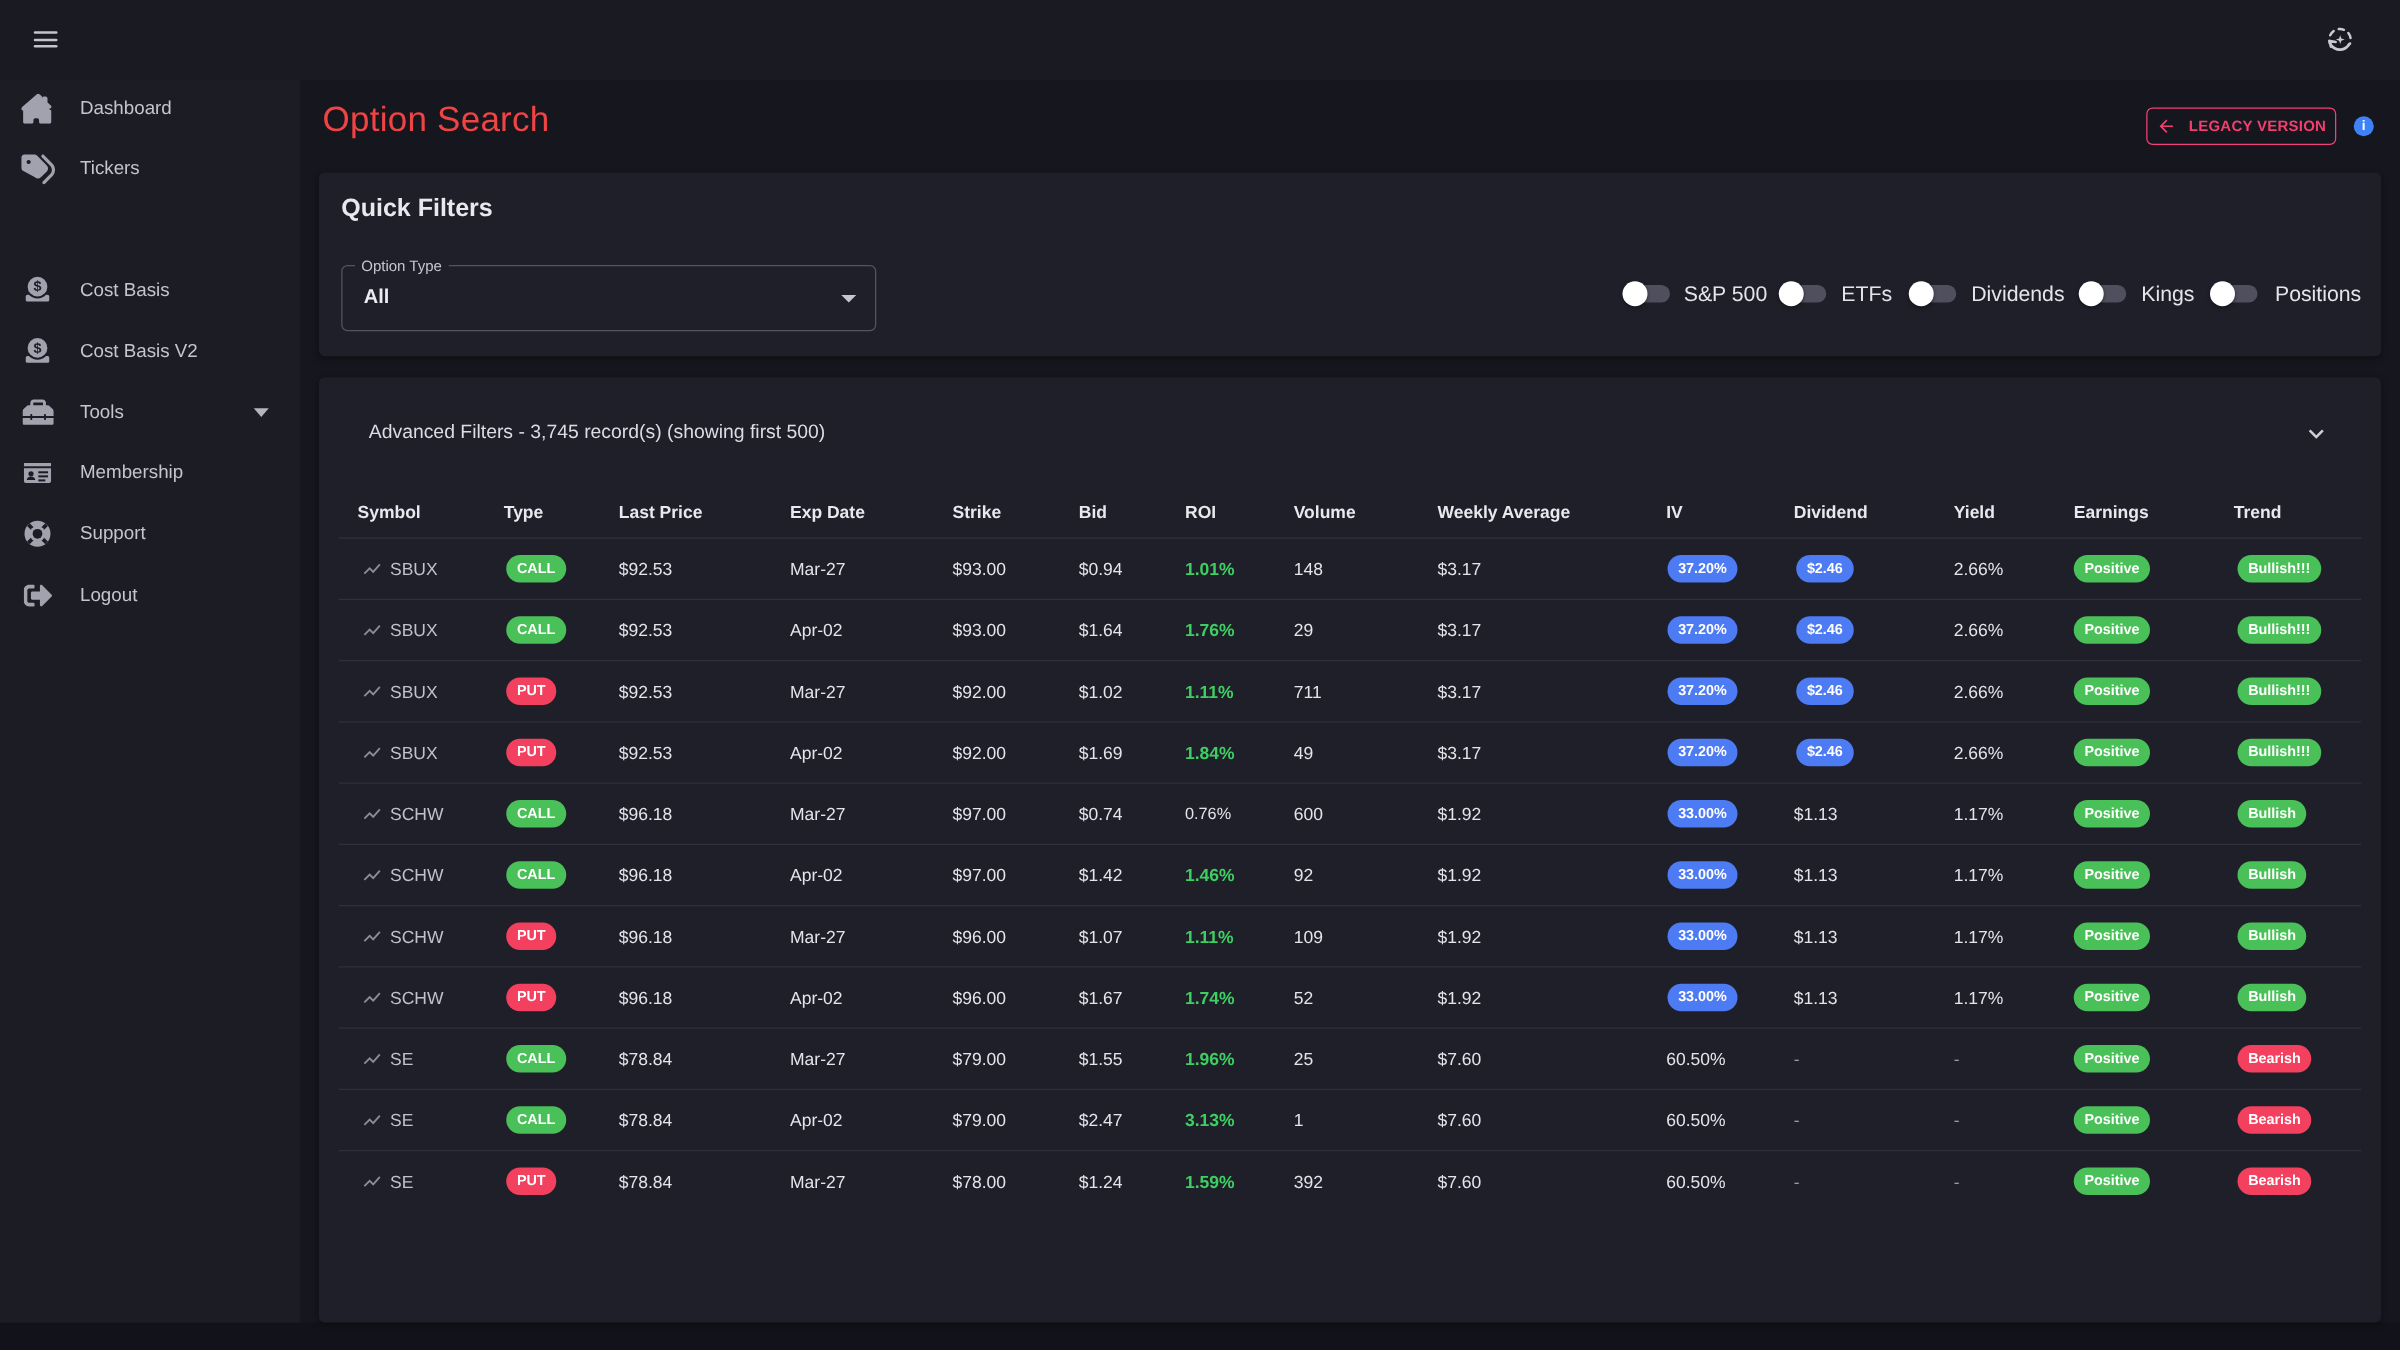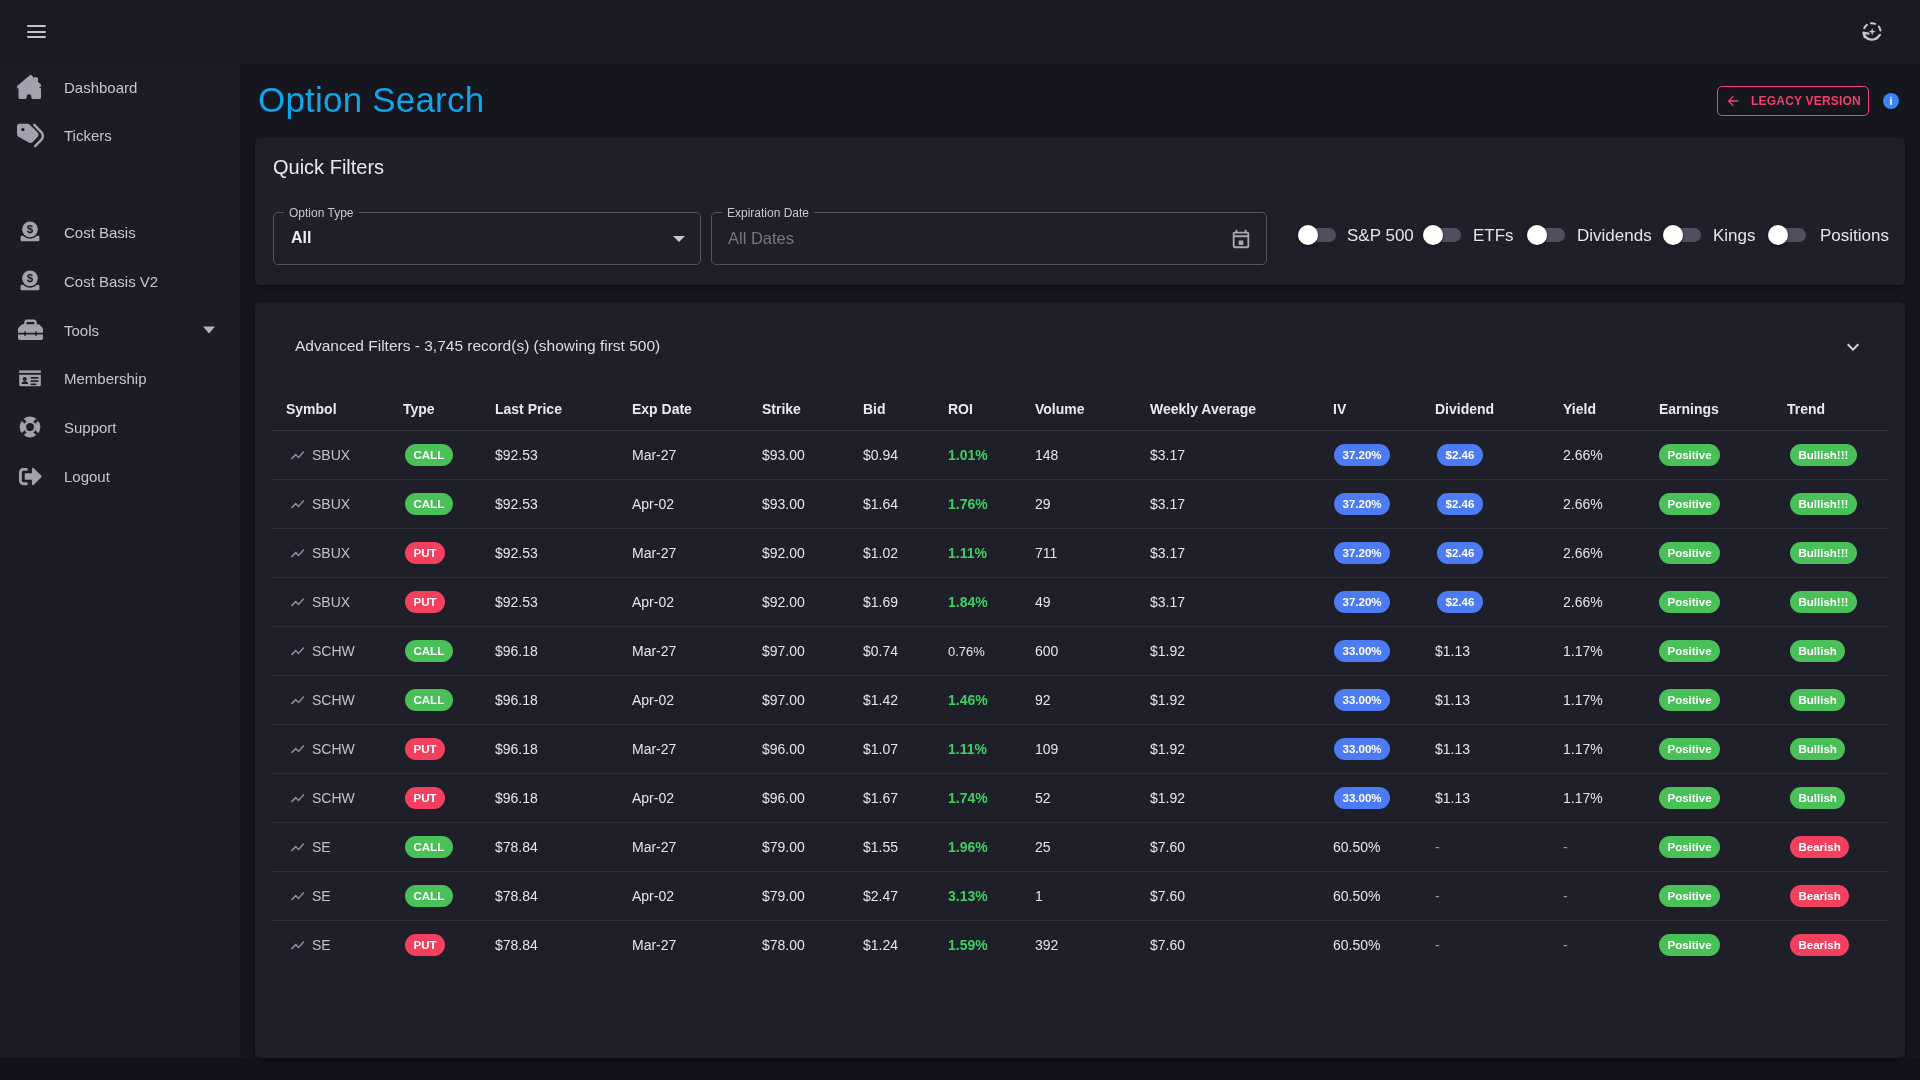--- a/index.html
+++ b/index.html
@@ -13,29 +13,29 @@
 #htitle .sub { font-size:9.2px; font-weight:bold; color:#cfcfd8; letter-spacing:0.35px; margin-top:-5px; transform:translateX(-6px); }
 #hicon { position:absolute; left:1860px; top:20px; }
 
 #sidebar { position:absolute; left:0; top:64px; width:240px; height:994px; background:#1c1c25; }
 .nav-item { position:absolute; left:0; width:240px; height:48px; }
 .icwrap { position:absolute; left:15px; top:50%; transform:translateY(-50%); width:30px; height:30px; display:flex; align-items:center; justify-content:center; }
 .nav-item .lbl { position:absolute; left:64px; top:50%; transform:translateY(-50%); font-size:15px; color:#c5c5cd; }
 .nav-item .caret { position:absolute; left:203px; top:50%; transform:translateY(-50%); width:0; height:0; border-left:6px solid transparent; border-right:6px solid transparent; border-top:7px solid #b4b4be; }
 
 #main { position:absolute; left:240px; top:64px; width:1680px; height:994px; background:#16161e; }
-#pagetitle { position:absolute; left:18px; top:16px; font-size:35px; color:#0ea5e9; font-weight:400; letter-spacing:0.2px; }
+#pagetitle { position:absolute; left:18px; top:16px; font-size:28px; color:#ef4444; font-weight:400; letter-spacing:0.2px; }
 #legacy { position:absolute; left:1477px; top:22px; width:152px; height:30px; border:1.5px solid #f1407a; border-radius:5px; color:#f23f6e; font-weight:bold; font-size:13px; letter-spacing:0.2px; display:flex; align-items:center; }
 #legacy svg { margin-left:7px; margin-right:10px; flex:0 0 auto; }
 #legacy span { white-space:nowrap; font-size:12px; letter-spacing:0.2px; }
 #infoicon { position:absolute; left:1643px; top:29px; width:16px; height:16px; background:#3e82f7; border-radius:50%; color:#fff; text-align:center; font-size:11px; font-weight:bold; line-height:16px; font-family:"Liberation Sans",sans-serif; }
 .card { position:absolute; left:15px; width:1650px; background:#1f1f2a; border-radius:5px; box-shadow:0 2px 5px rgba(0,0,0,0.35); }
 
 #qf { top:74px; height:147px; }
-#qf .title { position:absolute; left:18px; top:18px; font-size:20px; font-weight:normal; color:#e8e8ee; }
+#qf .title { position:absolute; left:18px; top:18px; font-size:20px; font-weight:bold; color:#e8e8ee; }
 .field { position:absolute; top:74px; height:53px; border:1px solid #545460; border-radius:5px; }
 .field .legend { position:absolute; top:-7px; font-size:12px; color:#c6c6d0; background:#1f1f2a; padding:0 5px; }
 #f1 { left:18px; width:428px; }
 #f1 .legend { left:10px; }
 #f1 .val { position:absolute; left:17px; top:16px; font-size:16px; color:#eceaf2; font-weight:bold; }
 #f1 .sel { position:absolute; left:399px; top:23px; width:0; height:0; border-left:6px solid transparent; border-right:6px solid transparent; border-top:6.5px solid #c6c6d0; }
 #f2 { left:456px; width:556px; }
 #f2 .legend { left:10px; }
 #f2 .val { position:absolute; left:16px; top:16px; font-size:16.5px; color:#767680; }
 #f2 svg { position:absolute; left:518px; top:15px; }
@@ -178,27 +178,20 @@
       <span>LEGACY VERSION</span>
     </div>
   <div id="infoicon">i</div>
 
   <div class="card" id="qf">
     <div class="title">Quick Filters</div>
     <div class="field" id="f1">
       <div class="legend">Option Type</div>
       <div class="val">All</div>
       <div class="sel"></div>
-    </div>
-    <div class="field" id="f2">
-      <div class="legend">Expiration Date</div>
-      <div class="val">All Dates</div>
-      <svg width="22" height="22" viewBox="0 0 24 24" fill="#a9a9b4">
-          <path d="M19 4h-1V2h-2v2H8V2H6v2H5c-1.11 0-1.99.9-1.99 2L3 20c0 1.1.89 2 2 2h14c1.1 0 2-.9 2-2V6c0-1.1-.9-2-2-2zm0 16H5V10h14v10zm0-12H5V6h14v2zm-4.5 5.5h-5v5h5v-5z"></path>
-        </svg>
     </div>
   <div class="toggle" style="left:1043px">
         <div class="track"></div>
         <div class="thumb"></div>
       </div>
       <span class="tlabel" style="left:1092px">S&amp;P 500</span>
       <div class="toggle" style="left:1168px">
         <div class="track"></div>
         <div class="thumb"></div>
       </div>

